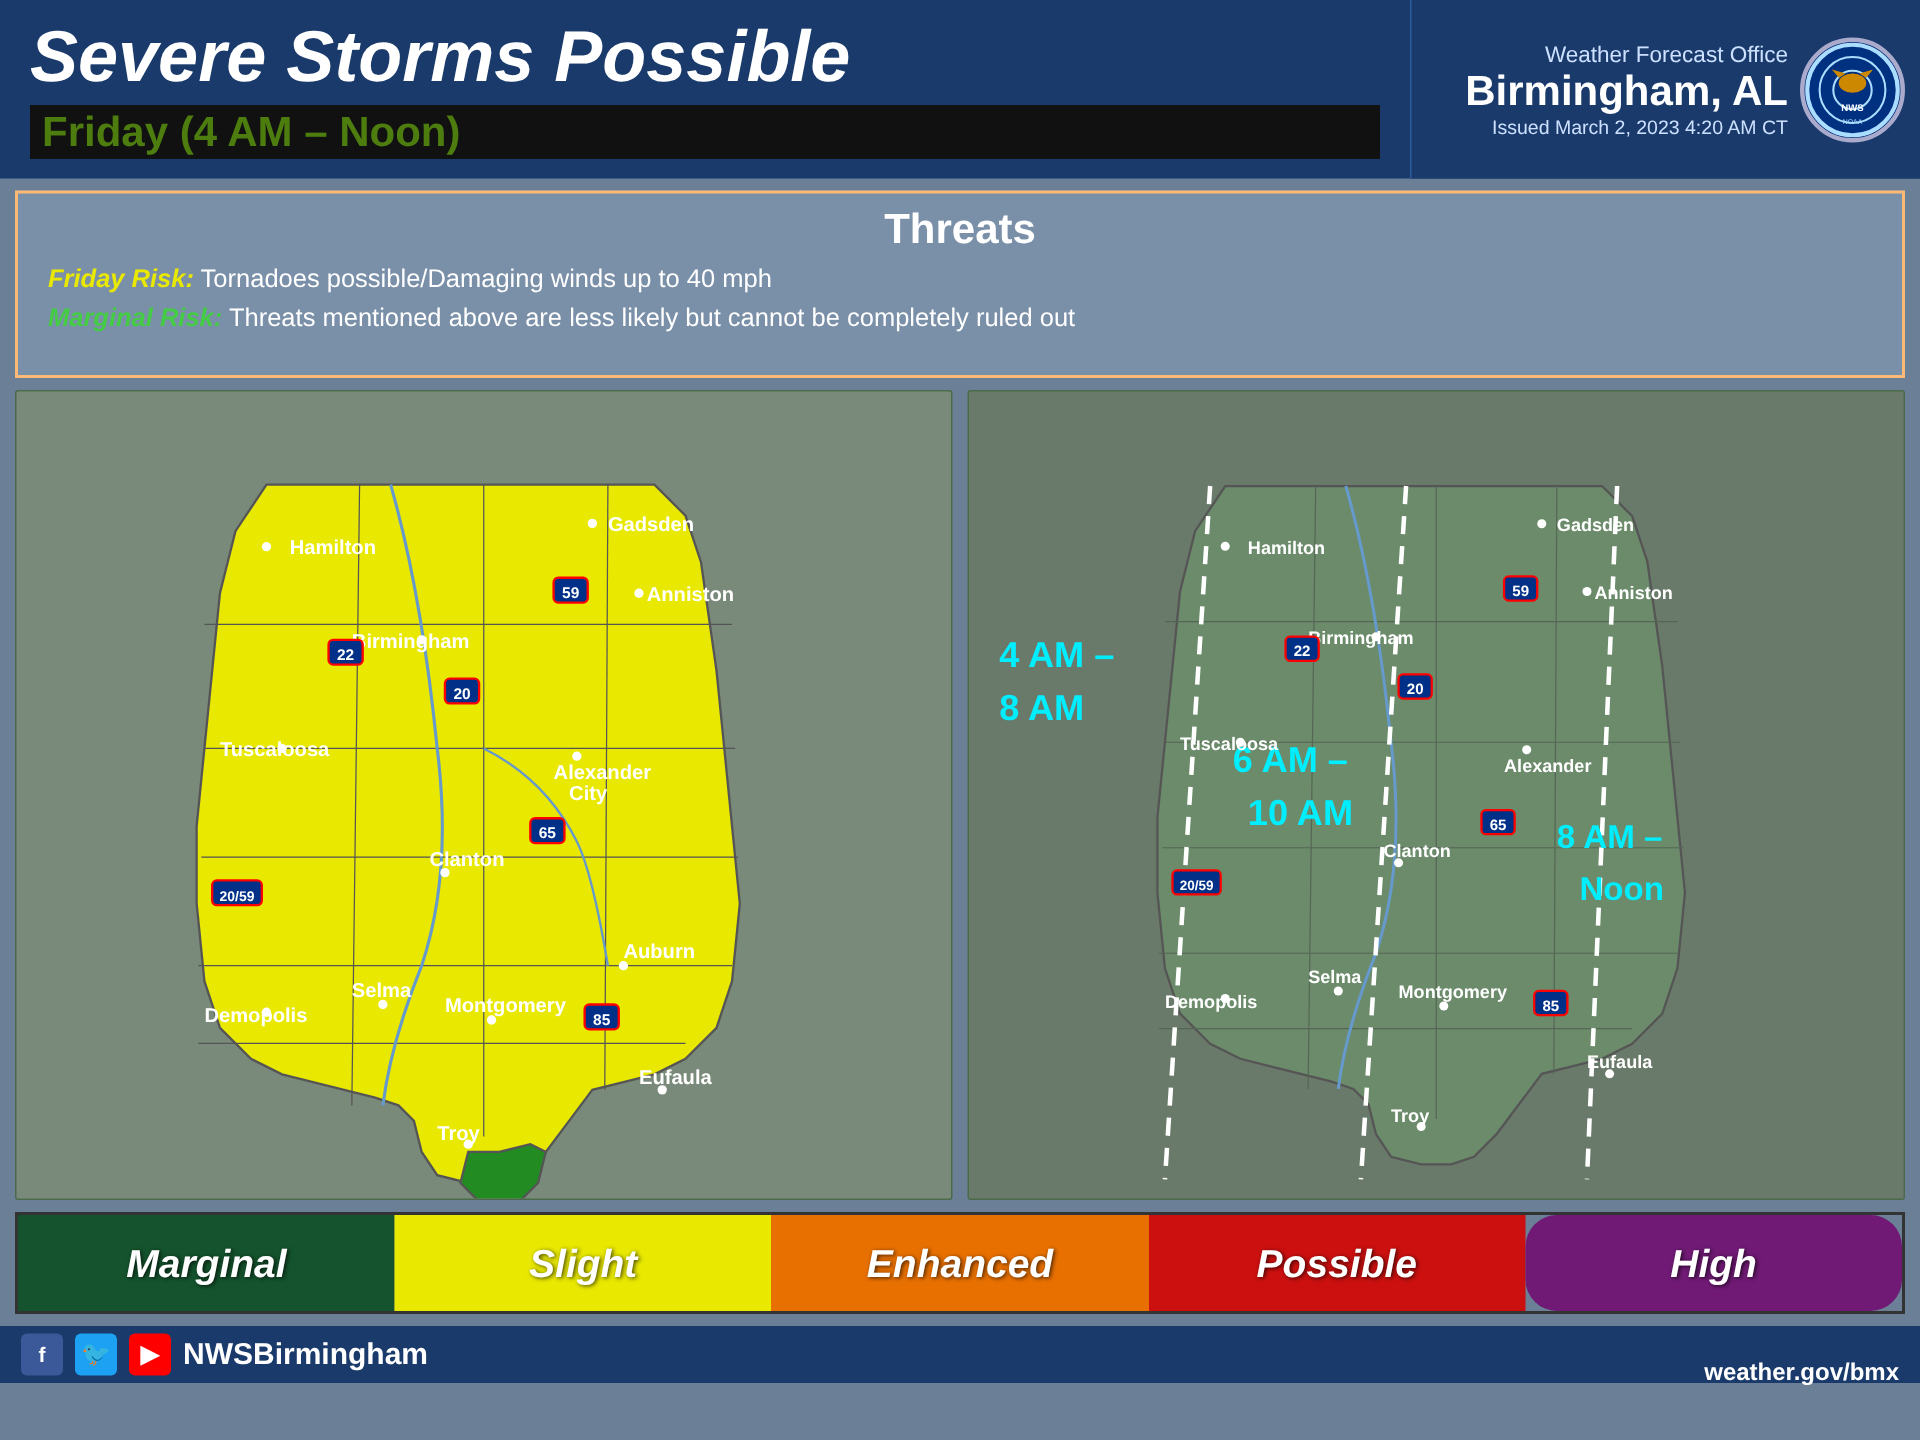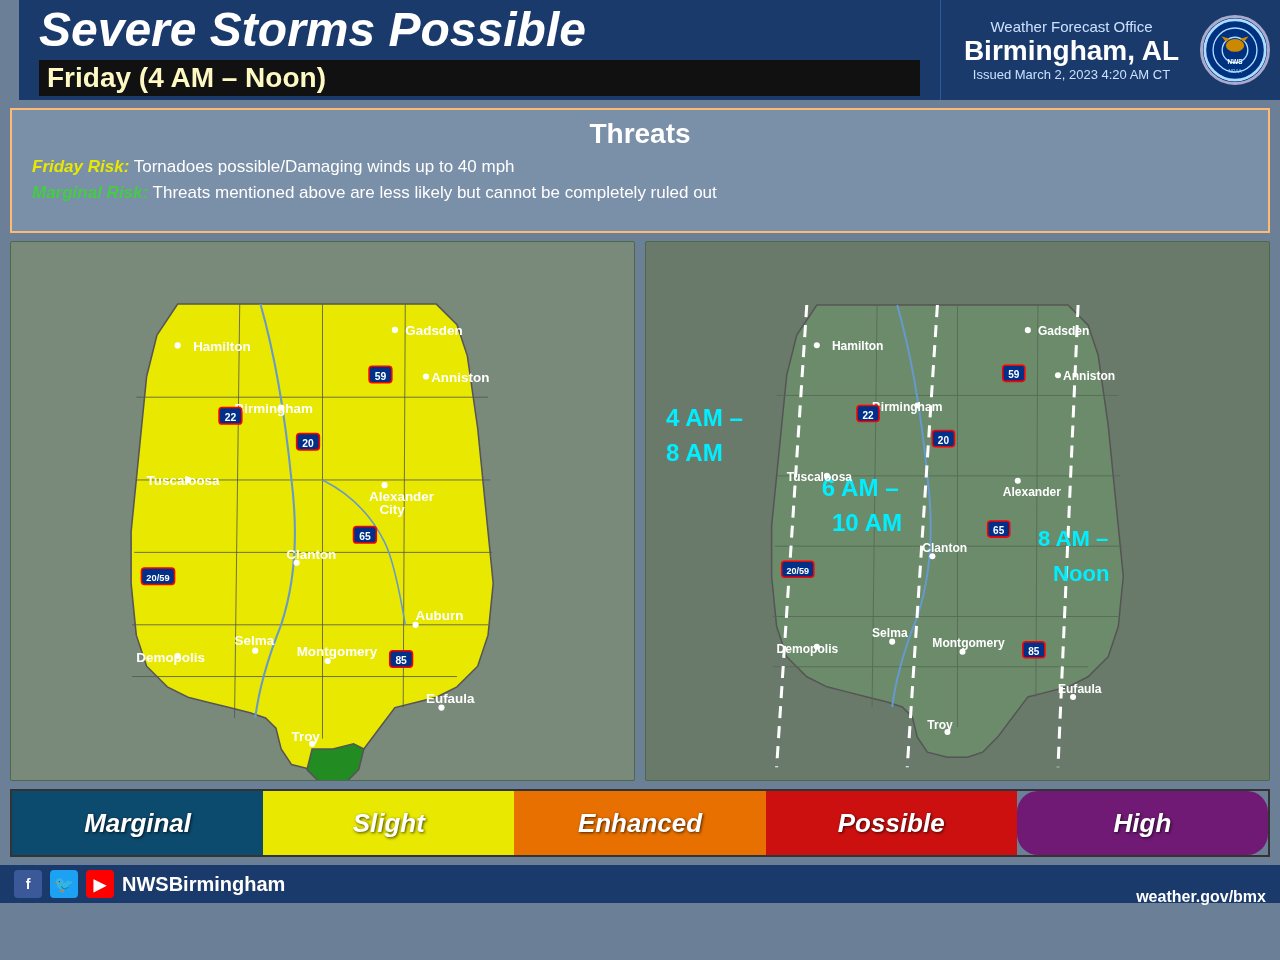--- a/index.html
+++ b/index.html
@@ -10,57 +10,56 @@
       font-family: Arial, sans-serif;
       overflow: hidden;
       position: relative;
     }
 
     
     .header {
       display: flex;
       align-items: stretch;
       background: #1a3a6b;
-      height: 100px;
-      margin-left: 19px;
+      height: 119px;
     }
     .header-left {
       flex: 1;
       padding: 10px 20px;
       display: flex;
       flex-direction: column;
       justify-content: center;
     }
     .title-main {
       font-size: 48px;
       font-weight: bold;
       color: white;
       line-height: 1.1;
       font-style: italic;
     }
     .title-sub {
       font-size: 28px;
       font-weight: bold;
-      color: #fef9c3;
+      color: #4d7c0f;
       background: #111;
       padding: 2px 8px;
       display: inline-block;
       margin-top: 4px;
     }
     .header-right {
       width: 340px;
       background: #1a3a6b;
       display: flex;
       align-items: center;
       padding: 8px 10px 8px 10px;
       border-left: 1px solid #2a5aa0;
     }
     .header-right-text {
       flex: 1;
-      text-align: center;
+      text-align: right;
     }
     .wfo-label {
       font-size: 15px;
       color: #cce0ff;
     }
     .wfo-city {
       font-size: 28px;
       font-weight: bold;
       color: white;
     }
@@ -413,21 +412,21 @@
         <text x="81" y="298" font-size="9" fill="white" font-weight="bold" text-anchor="middle">20/59</text>
 
         <rect x="305" y="365" width="22" height="16" rx="3" fill="#003087" stroke="red" stroke-width="1.5"></rect>
         <text x="316" y="378" font-size="10" fill="white" font-weight="bold" text-anchor="middle">85</text>
       </g>
     </svg>
   </div>
 </div>
 
 <div class="legend-bar" id="legend-container">
-    <div class="legend-item" style="background: #0c4a6e;">
+    <div class="legend-item" style="background: #14532d;">
       <span class="legend-label">Marginal</span>
     </div>
     <div class="legend-item" style="background: rgb(232, 232, 0);">
       <span class="legend-label">Slight</span>
     </div>
     <div class="legend-item" style="background: rgb(232, 112, 0);">
       <span class="legend-label">Enhanced</span>
     </div>
     <div class="legend-item" style="background: rgb(204, 16, 16);">
       <span class="legend-label">Possible</span>

